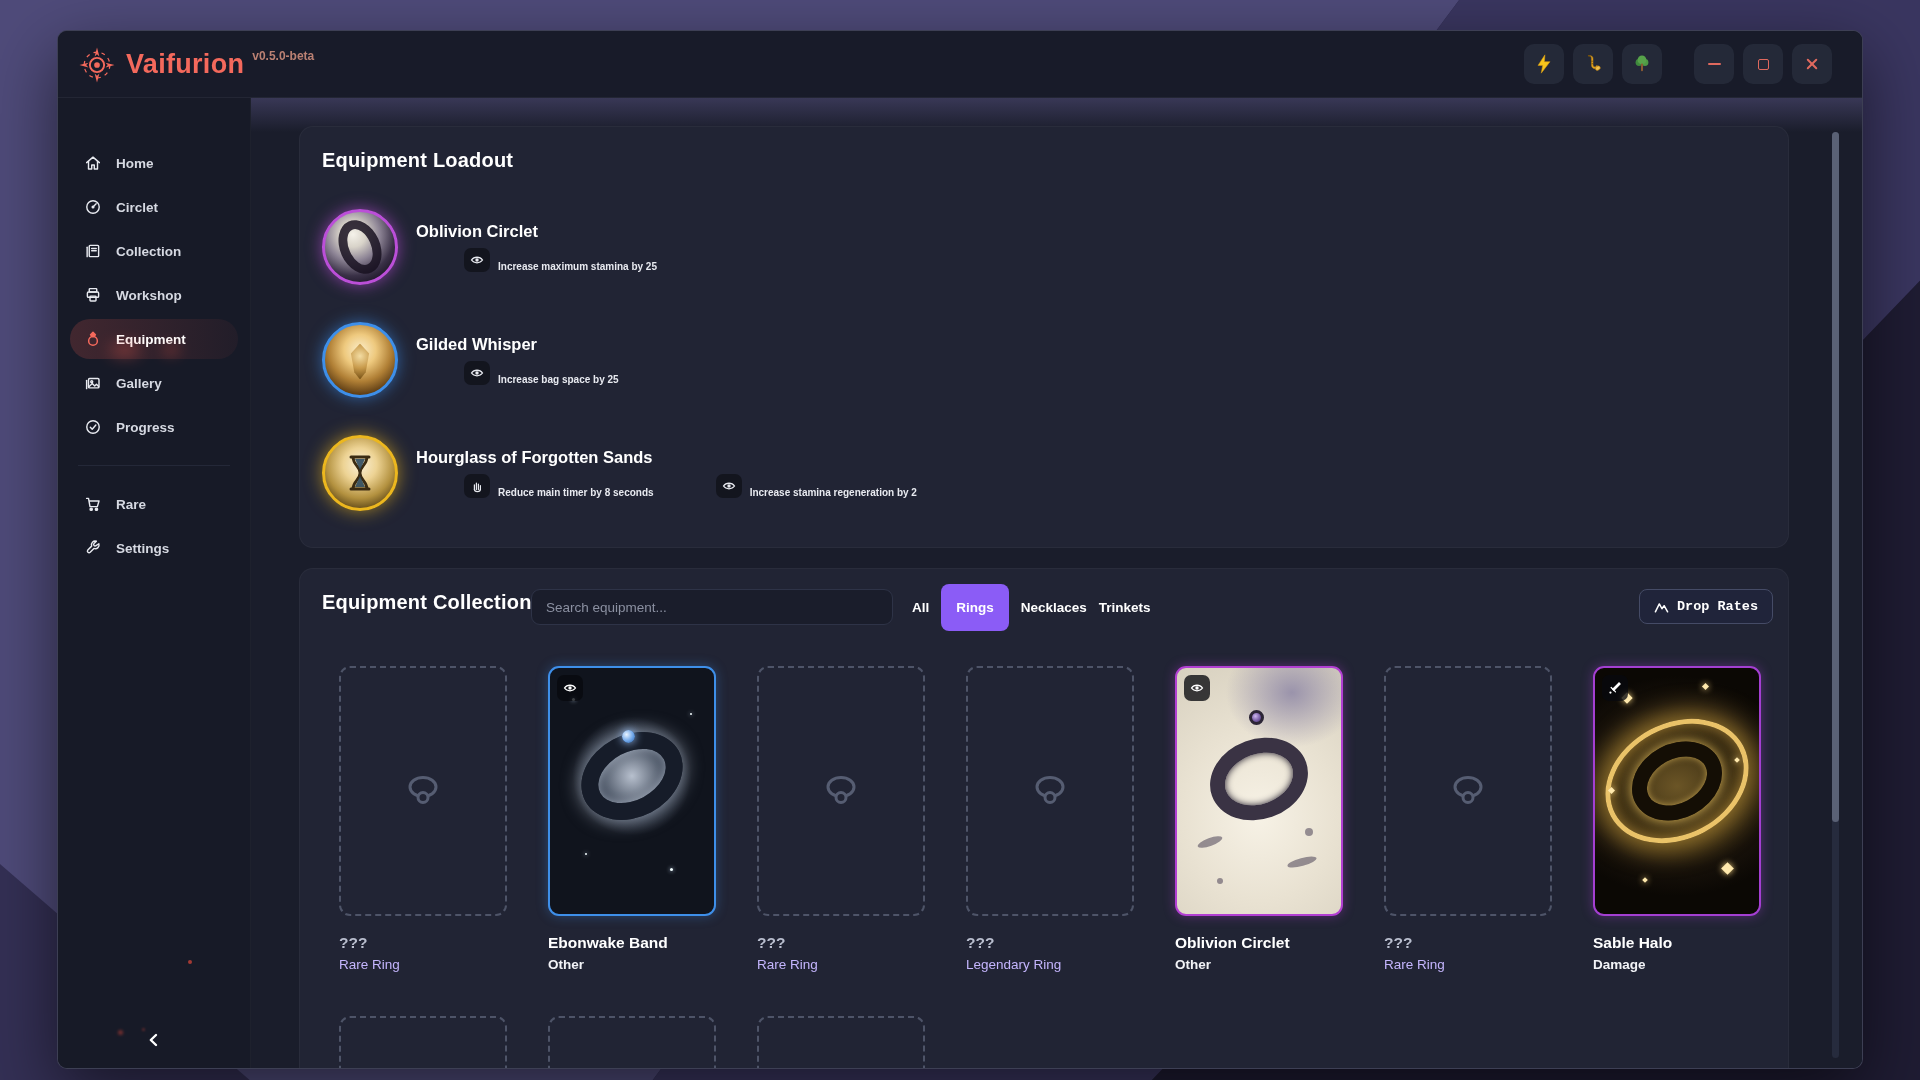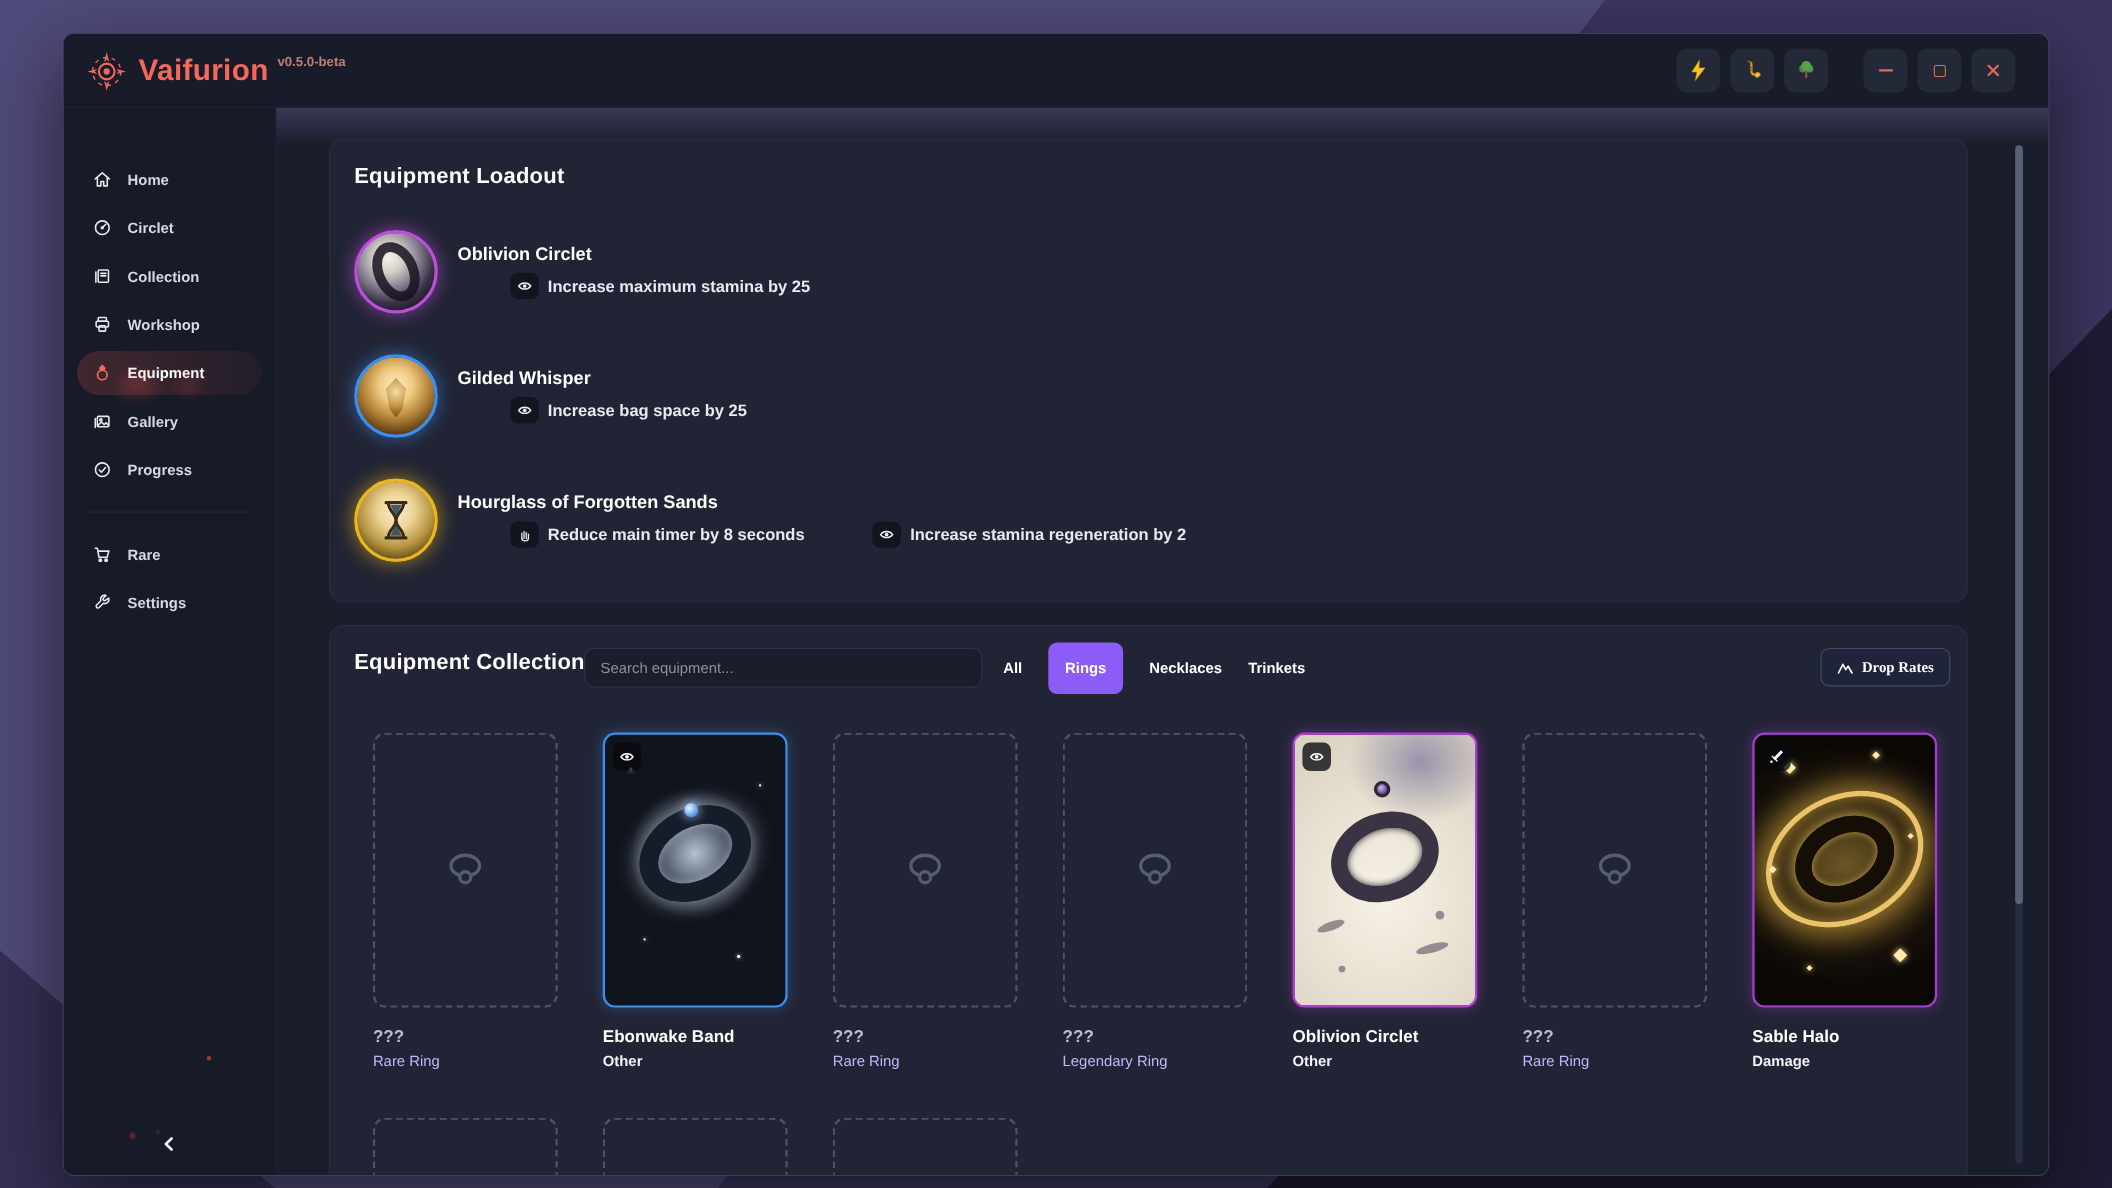--- a/index.html
+++ b/index.html
@@ -84,36 +84,36 @@
   .orb-oblivion .orb-ring { position:absolute; left:50%; top:50%; width:40px; height:56px;
     transform:translate(-50%,-50%) rotate(-24deg); border-radius:50%; border:9px solid rgba(24,17,32,.85); }
   .orb-gilded { background:radial-gradient(circle at 50% 36%, #fbeecb 0%, #eec97e 28%, #b07f35 55%, #5e3d14 78%, #2a1a08 95%); }
   .orb-gilded .pendant { position:absolute; left:50%; top:50%; width:26px; height:36px; transform:translate(-50%,-46%);
     background:radial-gradient(circle at 50% 35%, #f3dca2 0%, #c89a4b 45%, #7a5418 85%);
     clip-path:polygon(50% 0%, 85% 28%, 72% 80%, 50% 100%, 28% 80%, 15% 28%); }
   .orb-hourglass { background:radial-gradient(circle at 50% 38%, #faf0d6 0%, #edd394 30%, #b3913f 60%, #5e4717 82%, #2b2008 96%); }
   .orb-hourglass svg { position:absolute; left:50%; top:50%; transform:translate(-50%,-50%); }
   .li-name { font-size:16.5px; font-weight:700; color:#ffffff; }
   .li-effects { display:flex; gap:14px; margin-top:7px; }
-  .effect { display:flex; align-items:center; gap:8px; font-size:15px; font-weight:600; color:#e8eaf0;padding-left:48px; }
+  .effect { display:flex; align-items:flex-end; gap:8px; font-size:10px; font-weight:600; color:#e8eaf0;padding-left:48px; }
   .fx-ic { width:26px; height:24px; border-radius:7px; background:#13151e;
     display:flex; align-items:center; justify-content:center; flex:0 0 auto; }
 
   
   .collection-panel { top:470px; height:600px; }
   .search-input { position:absolute; left:231px; top:20px; width:362px; height:36px;
     background:#1a1d2b; border:1px solid #2e3347; border-radius:9px; padding:0 14px;
     font-size:13.5px; color:#e5e7ee; font-family:inherit; outline:none; }
   .search-input::placeholder { color:#8b90a1; }
-  .filters { position:absolute; left:612px; top:20px; height:36px; display:flex; align-items:center; gap:24px;text-align:center; }
+  .filters { position:absolute; left:612px; top:20px; height:36px; display:flex; align-items:center; gap:12px;text-align:center; }
   .filter { font-size:13.5px; font-weight:700; color:#ffffff; cursor:pointer; }
   .filter.pill { background:#8b5cf6; border-radius:8px; padding:16px 15px; }
   .drop-rates-btn { position:absolute; right:15px; top:20px; height:35px; padding:15px 14px;
     display:flex; align-items:center; gap:8px; background:#20243a; border:1px solid #454b66;
-    border-radius:8px; color:#ffffff; font-size:13.5px; font-weight:600; font-family:Liberation Serif, serif; cursor:pointer;text-align:center; }
+    border-radius:8px; color:#ffffff; font-size:13.5px; font-weight:600; font-family:Liberation Mono, monospace; cursor:pointer;text-align:center; }
 
   .cards-row { position:absolute; left:39px; display:flex; gap:41px; }
   .row-1 { top:97px; } .row-2 { top:447px; }
   .card-col { width:168px; }
   .card { position:relative; width:168px; height:250px; border-radius:11px; }
   .card.empty { border:2px dashed #4e5468; display:flex; align-items:center; justify-content:center; }
   .card.owned { overflow:hidden; cursor:pointer; }
   .card-ebonwake { border:2px solid #3e8fe9; box-shadow:0 0 12px rgba(62,143,233,.35); background:#10141d; }
   .card-oblivion { border:2px solid #b23fd2; box-shadow:0 0 12px rgba(178,63,210,.4);
     background:radial-gradient(120px 100px at 70% 10%, #9a93ab 0%, rgba(154,147,171,0) 55%),

